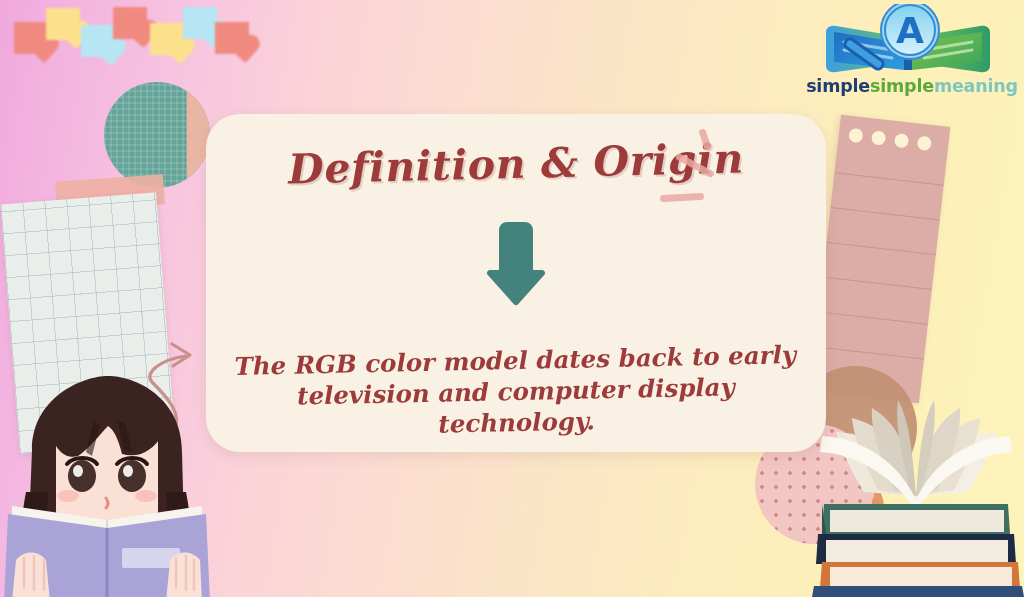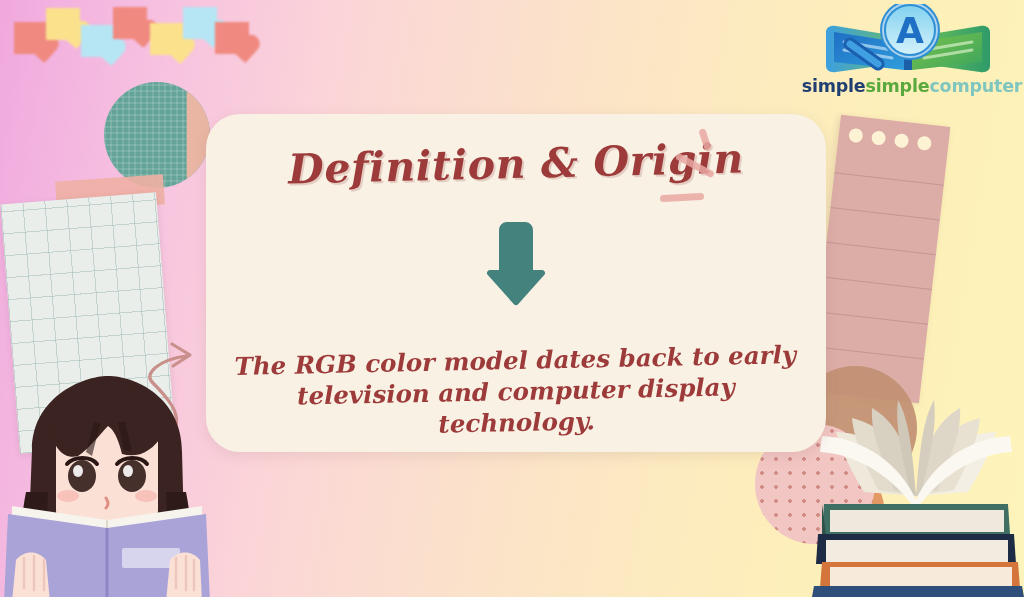--- a/index.html
+++ b/index.html
@@ -278,14 +278,14 @@
     <path d="M44 38 L92 46 M44 46 L92 54" stroke="#bfe2f7" stroke-width="3" stroke-linecap="round" opacity=".7"></path>
     <path d="M124 46 L172 38 M124 54 L172 46" stroke="#d6f0c5" stroke-width="3" stroke-linecap="round" opacity=".7"></path>
 
     <path d="M78 60 L50 40" stroke="#1a5fb0" stroke-width="13" stroke-linecap="round"></path>
     <path d="M78 60 L50 40" stroke="#3f9fe0" stroke-width="7" stroke-linecap="round"></path>
 
     <circle cx="110" cy="26" r="27" fill="url(#lensG)" stroke="#2f8fd4" stroke-width="6"></circle>
     <circle cx="110" cy="26" r="27" fill="none" stroke="#ffffff" stroke-width="2" opacity=".6"></circle>
     <text x="110" y="39" text-anchor="middle" font-family="DejaVu Sans, Liberation Sans, sans-serif" font-size="36" font-weight="bold" fill="#1f6fc4">A</text>
   </svg>
-  <div class="logo-word"><span class="w-simple">simple</span><span class="w-english">simple</span><span class="w-meaning">computer</span></div>
+  <div class="logo-word"><span class="w-simple">simple</span><span class="w-english">simple</span><span class="w-meaning">meaning</span></div>
 </div>
 
 </body></html>

